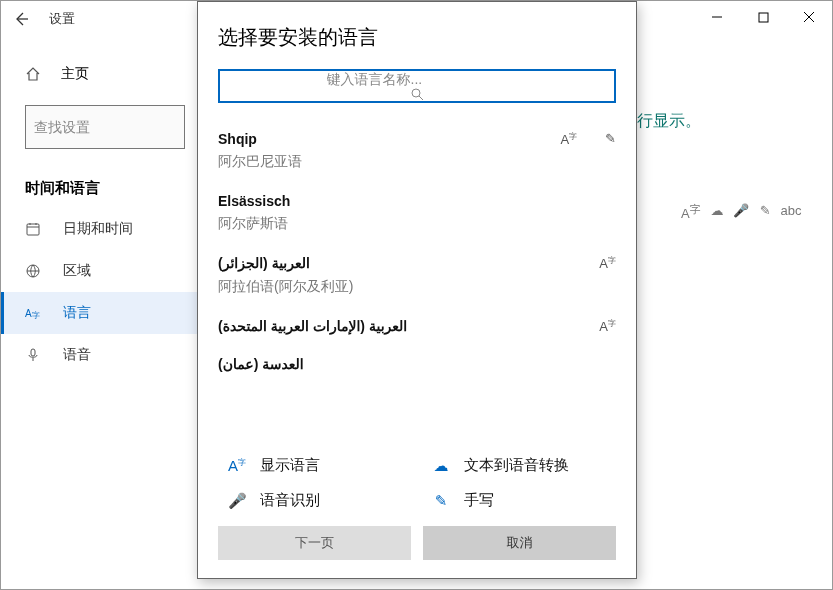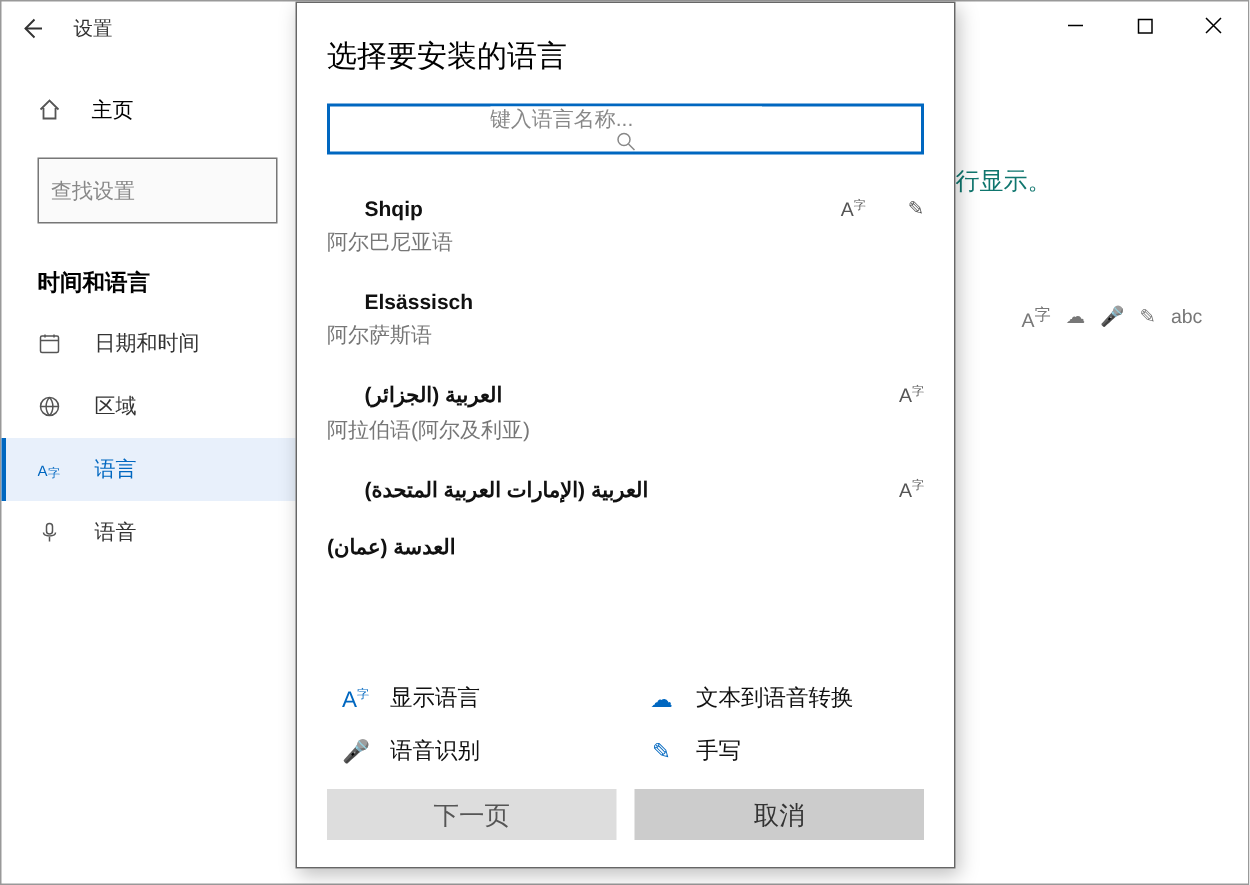--- a/index.html
+++ b/index.html
@@ -46,21 +46,21 @@
     display: flex; align-items: center; justify-content: center;
     cursor: pointer;
   }
   .sidebar {
     position: absolute;
     left: 0; top: 36px;
     width: 200px;
     padding: 20px 0 0 0;
   }
   .home-row {
-    display: flex; 
+    display: flex; align-items: center;
     padding: 8px 0 8px 24px;
     cursor: pointer;
     font-size: 14px;
     color: #000;
     margin-bottom: 14px;
   }
   .home-row .icon { width: 20px; margin-right: 16px; color:#555; }
   .search-box-side {
     margin: 0 16px 18px 24px;
     border: 1px solid #777;
@@ -140,21 +140,21 @@
     padding: 0 20px;
     position: relative;
   }
   .lang-item {
     padding: 10px 0 12px 0;
     cursor:pointer;
   }
   .lang-item .row1{
     display:flex;align-items:center;justify-content:space-between;
   }
-  .lang-native{font-weight:600;font-size:14px;color:#111;margin-left:25px;}
+  .lang-native{font-weight:600;font-size:14px;color:#111;}
   .lang-caps{display:flex;gap:28px;color:#555;font-size:13px;}
   .lang-local{color:#777;font-size:14px;margin-top:6px;}
   .lang-partial{
     padding-top:10px;
     font-weight:600;font-size:14px;color:#111;
   }
   .legend {
     display:grid;
     grid-template-columns: 1fr 1fr;
     gap: 16px 20px;
@@ -164,21 +164,21 @@
   .legend-item{
     display:flex;align-items:center;gap:14px;
     font-size:15px;color:#111;
   }
   .legend-item .licon{color:#0067c0;width:18px;text-align:center;}
   .dialog-buttons{
     display:flex;gap:12px;
     padding: 0 20px 18px 20px;
   }
   .dlg-btn{
-    flex:1;height:34px;background:#ccc;border:none;font-size:17px;color:#333;cursor:pointer;
+    flex:1;height:34px;background:#ccc;border:none;font-size:13px;color:#333;cursor:pointer;
     display:flex;align-items:center;justify-content:center;
   }
   .dlg-btn.primary{background:#ddd;color:#555;}
   svg{display:block;}
 </style>
 </head>
 <body>
 
 <div class="window">
   <div class="titlebar">

